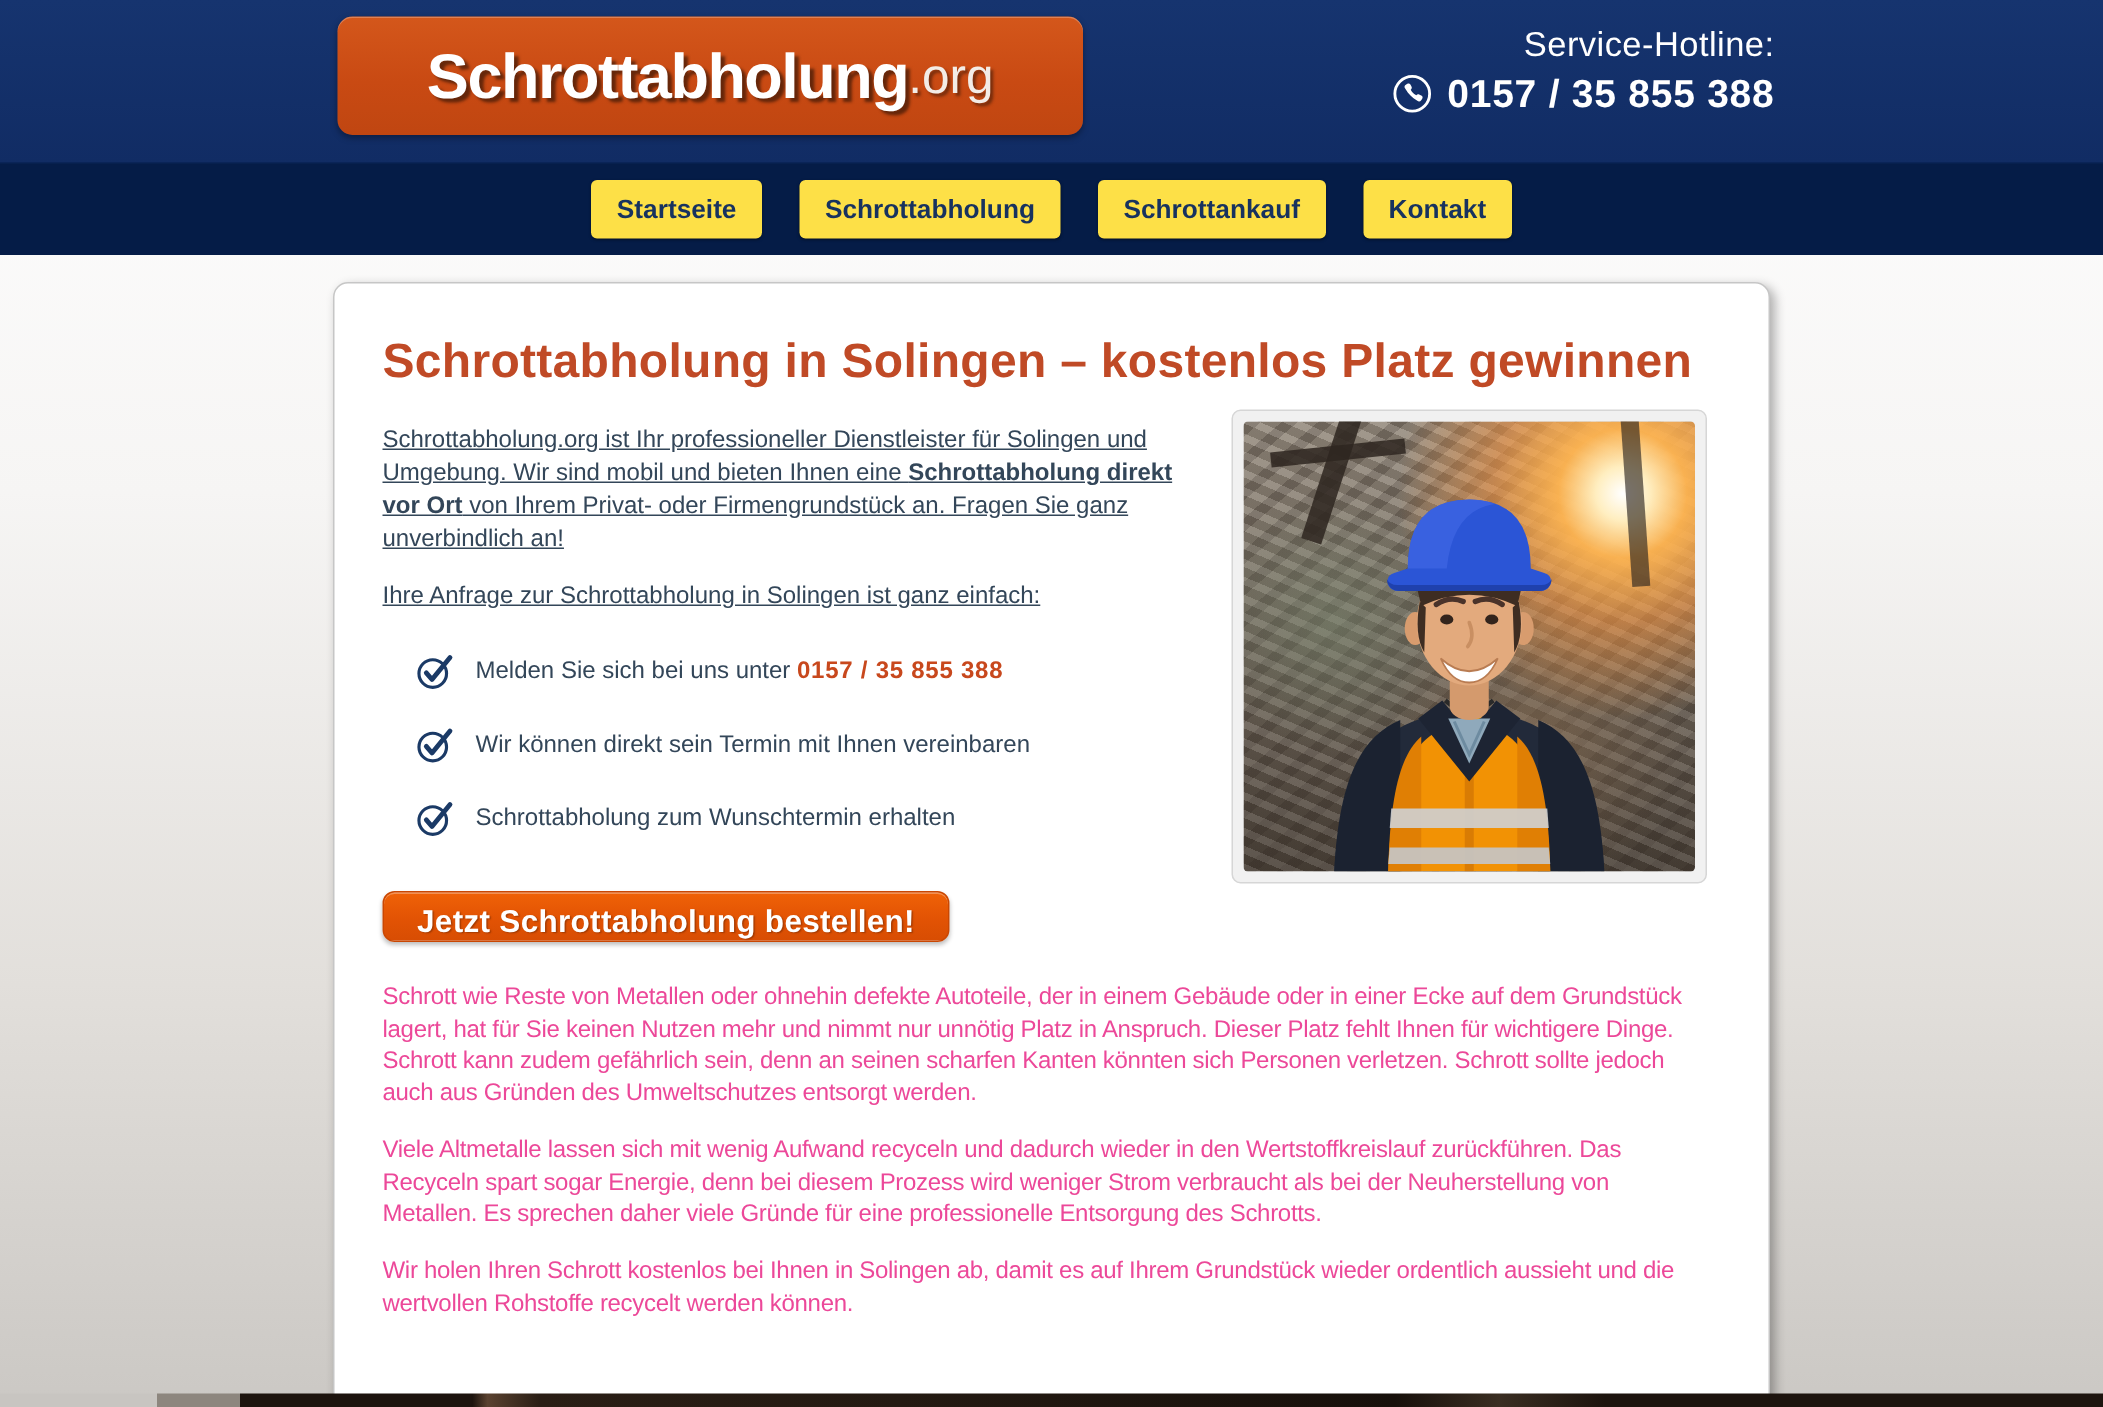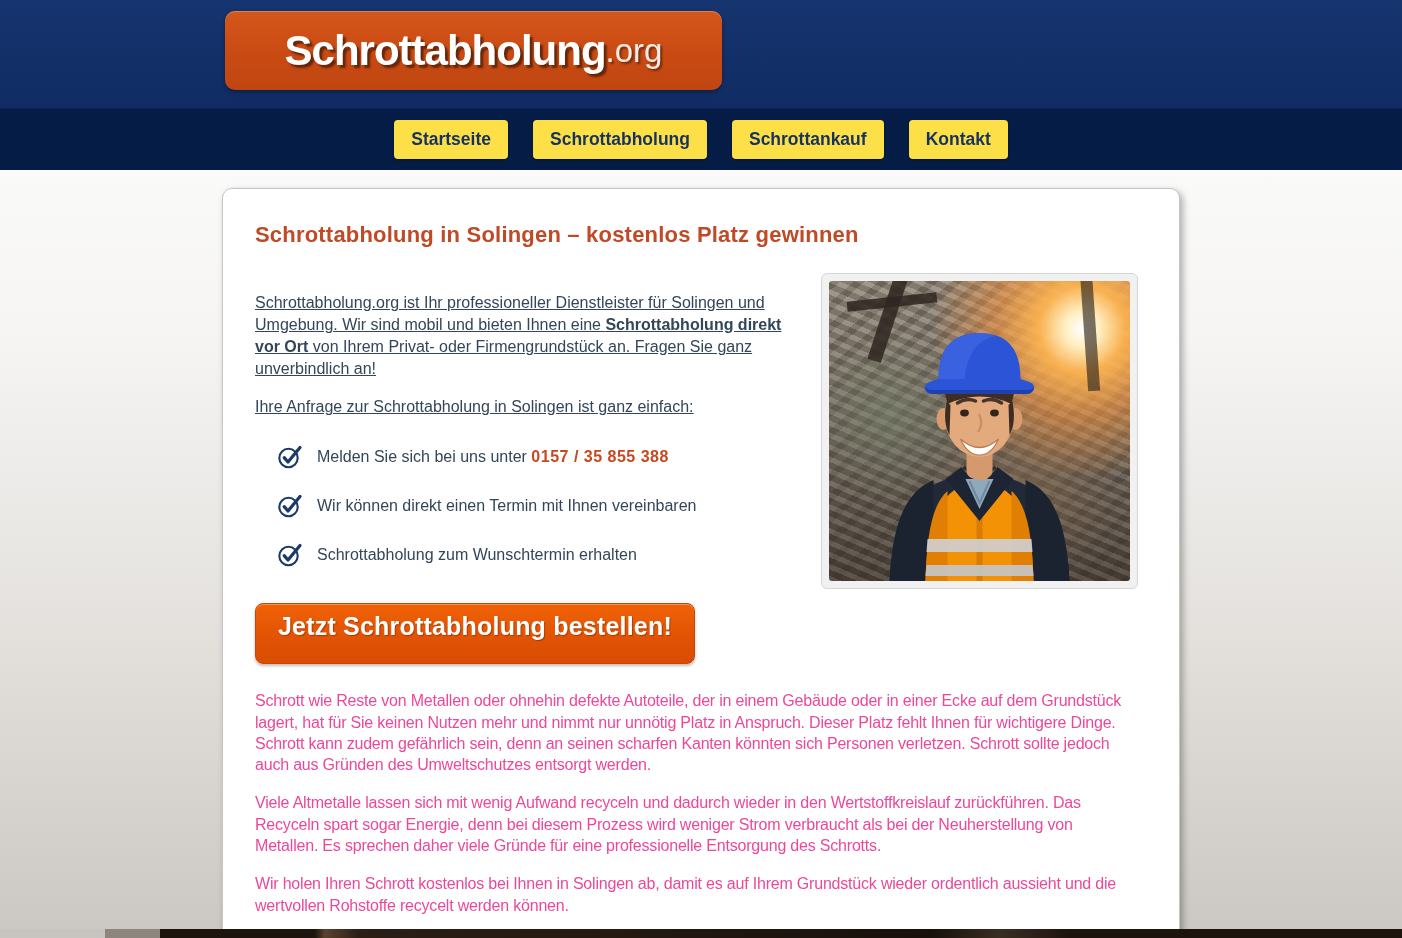--- a/index.html
+++ b/index.html
@@ -71,46 +71,46 @@
     margin: 18px auto 0 auto;
     min-height: 1100px;
     background: #ffffff;
     border: 1px solid #c6c6c6;
     border-radius: 10px;
     box-shadow: 3px 3px 7px rgba(0,0,0,0.30);
     padding: 33px 32px 30px 32px;
   }
   .article-title {
     color: #c04a26;
-    font-size: 22px;
+    font-size: 32px;
     font-weight: bold;
     letter-spacing: 0.2px;
-    margin-bottom: 44px;
+    margin-bottom: 24px;
   }
   .lead-col { width: 545px; color: #334659; font-size: 16px; line-height: 1.38; }
   .lead-col p { margin-bottom: 16px; text-decoration: underline; }
   .bold-inline { font-weight: bold; }
 
   .steps-intro { margin-top: 6px; }
 
   .checklist { list-style: none; margin: 26px 0 18px 22px; }
   .checklist li { display: flex; align-items: center; gap: 14px; margin-bottom: 23px; font-size: 16px; color: #334659; }
   .check-icon-svg { width: 26px; height: 26px; flex: 0 0 auto; display: block; }
   .check-highlight { color: #c8481d; font-weight: bold; letter-spacing: 0.5px; cursor: pointer; }
 
   .cta-button {
     display: inline-block;
     margin: 12px 0 26px 0;
     background: linear-gradient(180deg, #f06207 0%, #e25304 55%, #d84d03 100%);
     color: #ffffff;
     border: 1px solid #c94703;
     border-radius: 8px;
-    padding: 8px 22px 22px 22px;
+    padding: 8px 22px 0 22px;
     font-family: "Liberation Sans", sans-serif;
-    font-size: 25px; font-weight: bold;
+    font-size: 21px; font-weight: bold;
     letter-spacing: 0.2px;
     text-shadow: 1px 1px 1px rgba(90,30,0,0.45);
     box-shadow: 0 2px 3px rgba(0,0,0,0.25), inset 0 1px 0 rgba(255,255,255,0.3);
     cursor: pointer;
   }
 
   .wide-paragraph {
     width: 876px;
     color: #ec4899;
     font-size: 16px;
@@ -165,20 +165,32 @@
       #1d140e 100%);
   }
 </style>
 </head>
 <body>
 
 <header class="top-header">
   <div class="logo">
     <span class="logo-main">Schrottabholung</span>
       <span class="logo-suffix">.org</span>
+  </div>
+  <div class="hotline">
+    <div class="hotline-label">Service-Hotline:</div>
+    <div class="hotline-row">
+      <span>
+        <svg class="phone-icon-svg" viewBox="0 0 24 24">
+          <circle cx="12" cy="12" r="10.3" fill="none" stroke="#ffffff" stroke-width="1.7"></circle>
+          <path d="M8.0 9.2 c-0.9 -1.0 -0.7 -1.9 0.2 -2.5 l0.9 -0.6 c0.8 -0.5 1.5 -0.2 1.9 0.6 l0.6 1.2 c0.3 0.7 0.1 1.2 -0.5 1.7 c0.7 1.4 1.9 2.6 3.3 3.3 c0.5 -0.6 1.0 -0.8 1.7 -0.5 l1.2 0.6 c0.8 0.4 1.1 1.1 0.6 1.9 l-0.6 0.9 c-0.6 0.9 -1.5 1.1 -2.5 0.2 c-2.8 -1.6 -5.2 -4.0 -6.8 -6.8 z" fill="#ffffff"></path>
+        </svg>
+      </span>
+      <span class="hotline-number">0157 / 35 855 388</span>
+    </div>
   </div>
 </header>
 
 <nav class="nav-bar">
   <button class="nav-btn">Startseite</button>
   <button class="nav-btn">Schrottabholung</button>
   <button class="nav-btn">Schrottankauf</button>
   <button class="nav-btn">Kontakt</button>
 </nav>
 
@@ -257,21 +269,21 @@
         </span>
         <span><span>Melden Sie sich bei uns unter </span><span class="check-highlight">0157 / 35 855 388</span></span>
       </li>
       <li>
         <span>
           <svg class="check-icon-svg" viewBox="0 0 26 26">
             <circle cx="11.5" cy="14" r="9.2" fill="none" stroke="#1b3a66" stroke-width="2.1"></circle>
             <path d="M7.2 13.6 L11 18 L23 3.4" fill="none" stroke="#1b3a66" stroke-width="3.2" stroke-linecap="round" stroke-linejoin="round"></path>
           </svg>
         </span>
-        <span><span>Wir können direkt einen Termin mit Ihnen vereinbaren</span><span class="check-highlight"></span></span>
+        <span><span>Wir können direkt sein Termin mit Ihnen vereinbaren</span><span class="check-highlight"></span></span>
       </li>
       <li>
         <span>
           <svg class="check-icon-svg" viewBox="0 0 26 26">
             <circle cx="11.5" cy="14" r="9.2" fill="none" stroke="#1b3a66" stroke-width="2.1"></circle>
             <path d="M7.2 13.6 L11 18 L23 3.4" fill="none" stroke="#1b3a66" stroke-width="3.2" stroke-linecap="round" stroke-linejoin="round"></path>
           </svg>
         </span>
         <span><span>Schrottabholung zum Wunschtermin erhalten</span><span class="check-highlight"></span></span>
       </li>

